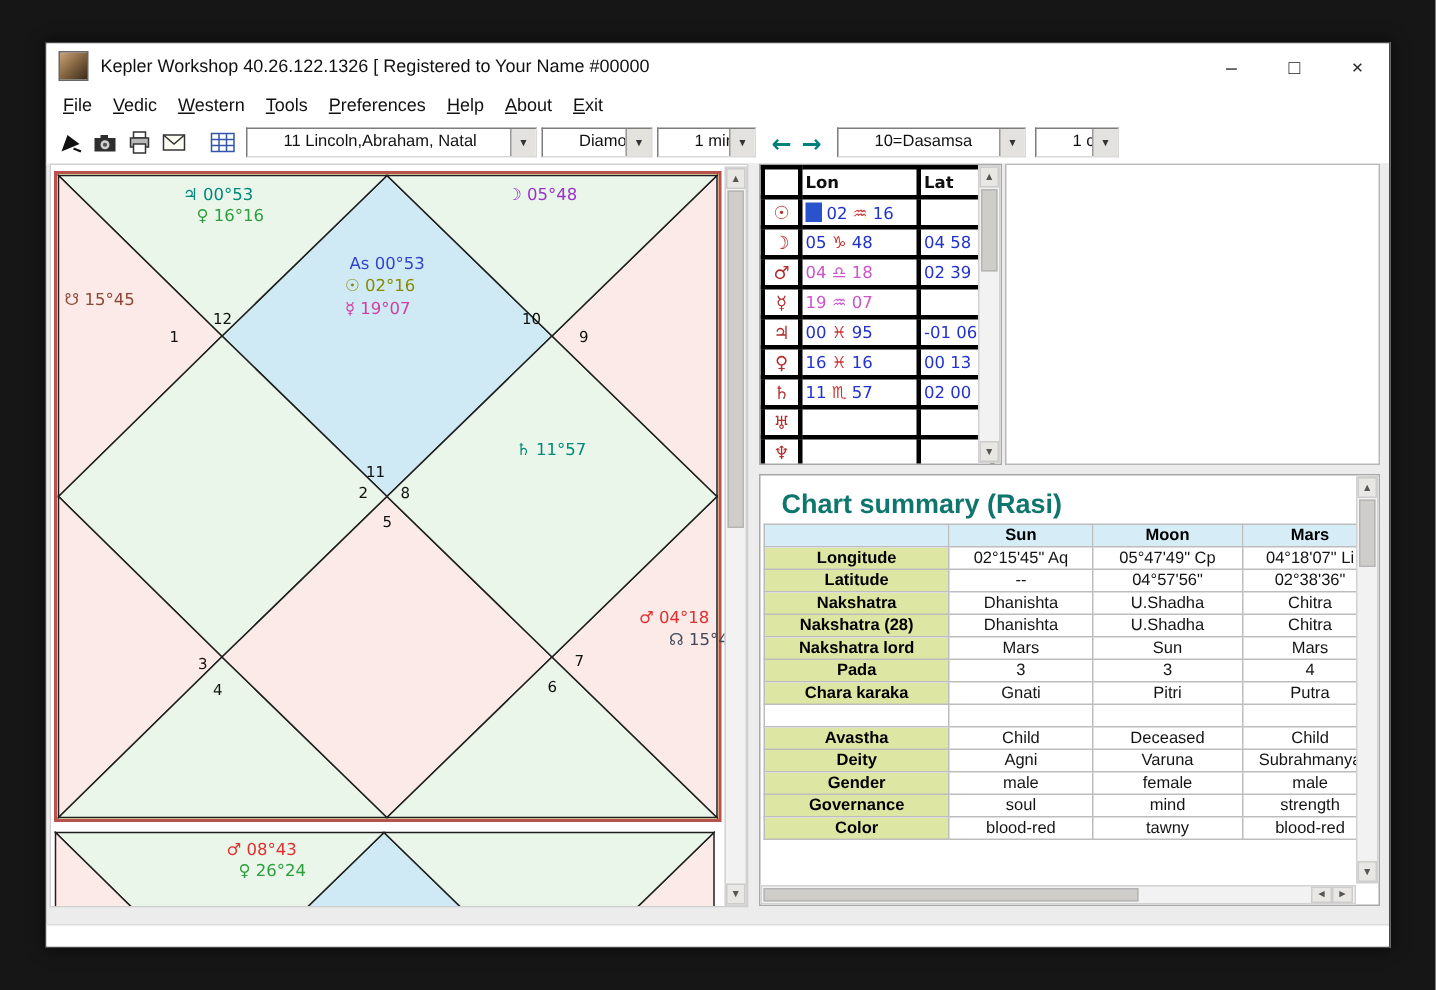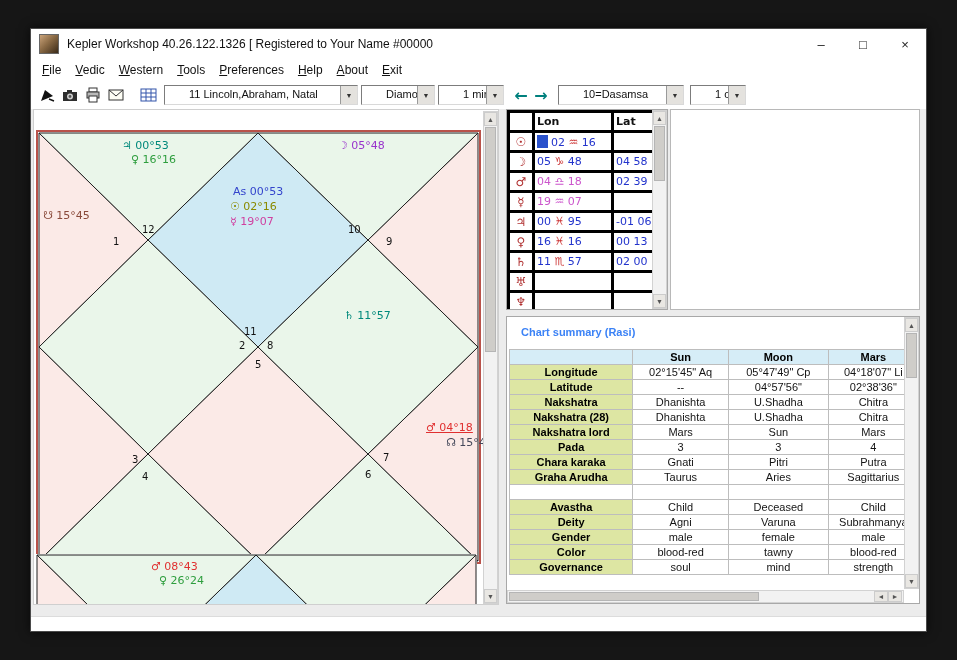--- a/index.html
+++ b/index.html
@@ -38,21 +38,21 @@
     display:flex; align-items:center; justify-content:center; font-size:7px; color:#333; }
   .editfield { display:flex; align-items:center; height:20px; box-sizing:border-box; background:#fff;
     border:1px solid; border-color:#7c7c7c #d9d9d9 #d9d9d9 #7c7c7c; font-size:11px; color:#111; padding:0 5px; }
   .nav-arrow { font-size:16px; font-weight:bold; color:#00807d; width:18px; text-align:center;
     font-family:"DejaVu Sans", sans-serif; }
   
   .content { position:absolute; left:0; right:0; top:80px; bottom:14px; background:#ececec; overflow:hidden; }
   .statusbar { position:absolute; left:0; right:0; bottom:0; height:14px; background:#fff; border-top:1px solid #dcdcdc; }
   .left-bg { position:absolute; left:2px; top:0; width:466px; height:496px; background:#fff; border:1px solid #cfcfcf; box-sizing:border-box; }
   .chart1 { position:absolute; left:5px; top:5px; width:441px; height:430px;
-    border:2px solid var(--selborder,#b9524a); background:#ffffff;margin-top:16px; }
+    border:2px solid var(--selborder,#b9524a); background:#fef9c3; }
   .chart2 { position:absolute; left:5px; top:445px; width:441px; height:50px; overflow:hidden; background:#fff; }
   .overlay { position:absolute; left:0; top:0; right:0; bottom:0; }
   .chart-label { position:absolute; font-family:"DejaVu Sans", sans-serif; font-size:11px; white-space:nowrap; }
   .chart-num { position:absolute; font-family:"DejaVu Sans", sans-serif; font-size:10px; color:#111; }
   svg polygon { stroke:#1f1f1f; stroke-width:1; }
   .f-cyan  { fill:var(--cyan,#cfeaf4); }
   .f-pink  { fill:var(--pink,#fbeae7); }
   .f-green { fill:var(--green,#eaf6ea); }
   
   .vscroll { position:absolute; width:15px; background:#f2f2f2; border:1px solid #d2d2d2; box-sizing:border-box; }
@@ -71,21 +71,21 @@
   .ptable th { font-weight:bold; text-align:center; color:#111; background:#fff; }
   .ptable .gcol { width:22px; text-align:center; font-size:12px; padding:0; }
   .ptable .loncell { width:72px; text-align:left; }
   .ptable .latcell { width:42px; text-align:left; }
   .selbox { display:inline-block; width:11px; height:13px; background:var(--selcell,#2a52cc); vertical-align:-2px; margin-right:3px; }
   .blank-pane { position:absolute; left:639px; top:0; width:250px; height:201px; background:#fff;
     border:1px solid #b8b8b8; box-sizing:border-box; }
   
   .summary-pane { position:absolute; left:475px; top:207px; width:414px; height:288px; background:#fff;
     border:1px solid #a8a8a8; box-sizing:border-box; overflow:hidden; }
-  .sum-title { position:absolute; left:14px; top:9px; font-size:11px; font-weight:bold; color:#3b82f6; }
+  .sum-title { position:absolute; left:14px; top:9px; font-size:18px; font-weight:bold; color:#0f766e; }
   .stable { position:absolute; left:2px; top:32px; border-collapse:collapse; table-layout:fixed; font-size:11px; }
   .stable th, .stable td { border:1px solid #bdbdbd; height:14px; padding:0 2px; text-align:center;
     white-space:nowrap; overflow:hidden; color:#141414; }
   .stable th { background:var(--hdrbg,#d6edf7); font-weight:bold; color:#000; }
   .stable td.lbl { background:var(--lblbg,#dde6a3); font-weight:bold; color:#000; }
   .stable tr.blankrow td { background:#fff; }
   .stable .c0 { width:120px; } .stable .c1 { width:92px; } .stable .c2 { width:96px; } .stable .c3 { width:86px; }
 </style>
 </head>
 <body>
@@ -195,21 +195,21 @@
       </svg>
       <div class="overlay">
           <div class="chart-label" style="left: 84px; top: 7px; color: rgb(0, 137, 123);">♃  00°53</div>
           <div class="chart-label" style="left: 93px; top: 21px; color: rgb(46, 158, 62);">♀ 16°16</div>
           <div class="chart-label" style="left: 300px; top: 7px; color: rgb(153, 51, 204);">☽ 05°48</div>
           <div class="chart-label" style="left: 195px; top: 53px; color: rgb(51, 68, 204);">As 00°53</div>
           <div class="chart-label" style="left: 192px; top: 68px; color: rgb(138, 138, 0);">☉ 02°16</div>
           <div class="chart-label" style="left: 192px; top: 83px; color: rgb(208, 64, 160);">☿ 19°07</div>
           <div class="chart-label" style="left: 5px; top: 77px; color: rgb(138, 74, 58);">☋ 15°45</div>
           <div class="chart-label" style="left: 306px; top: 177px; color: rgb(0, 137, 123);">♄ 11°57</div>
-          <div class="chart-label" style="left: 388px; top: 289px; color: rgb(224, 48, 48); text-decoration: underline;">♂ 04°18</div>
+          <div class="chart-label" style="left: 388px; top: 289px; color: rgb(224, 48, 48);">♂ 04°18</div>
           <div class="chart-label" style="left: 408px; top: 304px; color: rgb(68, 72, 90);">☊ 15°45</div>
           <div class="chart-num" style="left: 206px; top: 194px;">11</div>
           <div class="chart-num" style="left: 201px; top: 208px;">2</div>
           <div class="chart-num" style="left: 229px; top: 208px;">8</div>
           <div class="chart-num" style="left: 217px; top: 227px;">5</div>
           <div class="chart-num" style="left: 104px; top: 92px;">12</div>
           <div class="chart-num" style="left: 75px; top: 104px;">1</div>
           <div class="chart-num" style="left: 310px; top: 92px;">10</div>
           <div class="chart-num" style="left: 348px; top: 104px;">9</div>
           <div class="chart-num" style="left: 94px; top: 322px;">3</div>
@@ -364,26 +364,20 @@
               <td class="c1">3</td>
               <td class="c2">3</td>
               <td class="c3">4</td>
             </tr>
             <tr>
               <td class="lbl c0">Chara karaka</td>
               <td class="c1">Gnati</td>
               <td class="c2">Pitri</td>
               <td class="c3">Putra</td>
             </tr>
-            <tr>
-              <td class="lbl c0">Graha Arudha</td>
-              <td class="c1">Taurus</td>
-              <td class="c2">Aries</td>
-              <td class="c3">Sagittarius</td>
-            </tr>
             <tr class="blankrow">
               <td class="lbl c0"></td>
               <td class="c1"></td>
               <td class="c2"></td>
               <td class="c3"></td>
             </tr>
             <tr>
               <td class="lbl c0">Avastha</td>
               <td class="c1">Child</td>
               <td class="c2">Deceased</td>
@@ -395,30 +389,30 @@
               <td class="c2">Varuna</td>
               <td class="c3">Subrahmanya</td>
             </tr>
             <tr>
               <td class="lbl c0">Gender</td>
               <td class="c1">male</td>
               <td class="c2">female</td>
               <td class="c3">male</td>
             </tr>
             <tr>
+              <td class="lbl c0">Governance</td>
+              <td class="c1">soul</td>
+              <td class="c2">mind</td>
+              <td class="c3">strength</td>
+            </tr>
+            <tr>
               <td class="lbl c0">Color</td>
               <td class="c1">blood-red</td>
               <td class="c2">tawny</td>
               <td class="c3">blood-red</td>
-            </tr>
-            <tr>
-              <td class="lbl c0">Governance</td>
-              <td class="c1">soul</td>
-              <td class="c2">mind</td>
-              <td class="c3">strength</td>
             </tr>
           </tbody>
       </table>
       <div class="vscroll" style="right:0; top:0; height:272px;">
         <div class="sarrow" style="top:0;">▲</div>
         <div class="sthumb" style="top:15px; height:45px;"></div>
         <div class="sarrow" style="bottom:0;">▼</div>
       </div>
       <div class="hscroll" style="left:0; right:15px; bottom:0;">
         <div class="hthumb" style="left:1px; width:250px;"></div>

